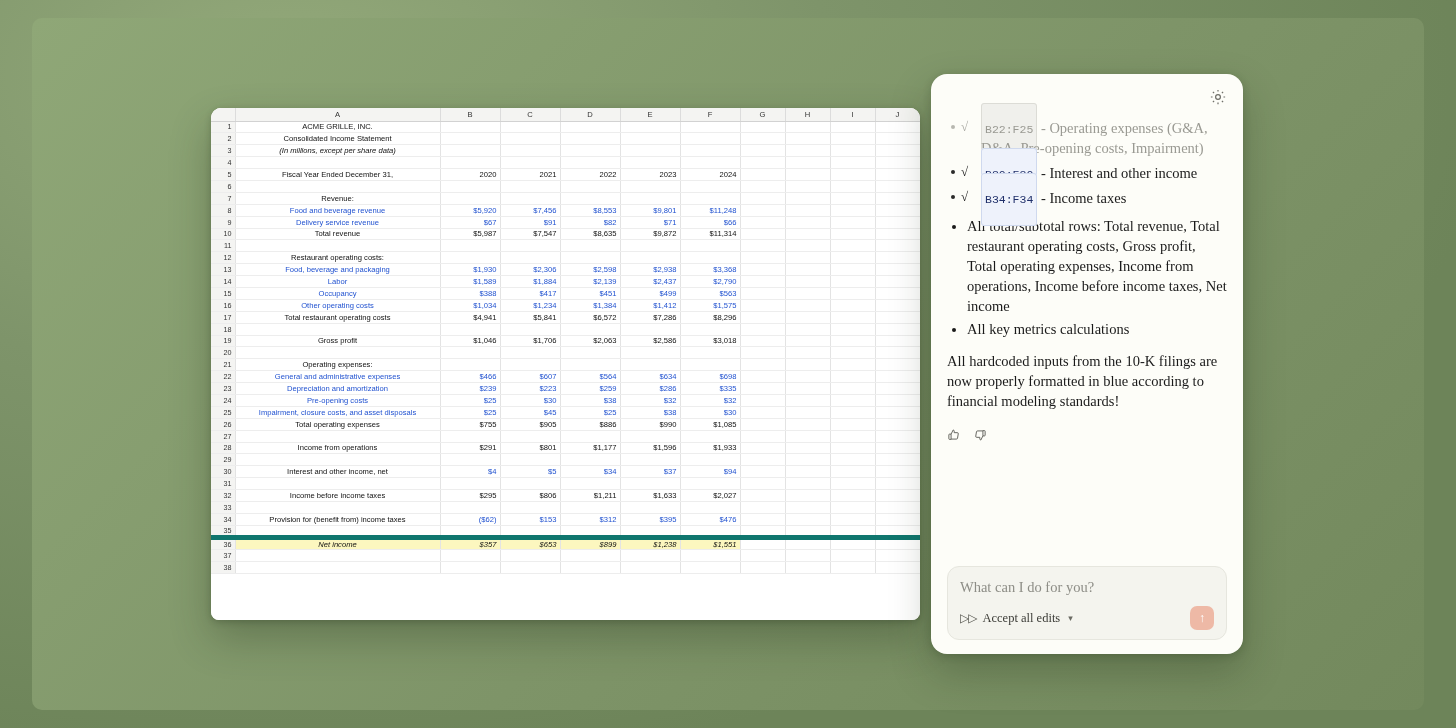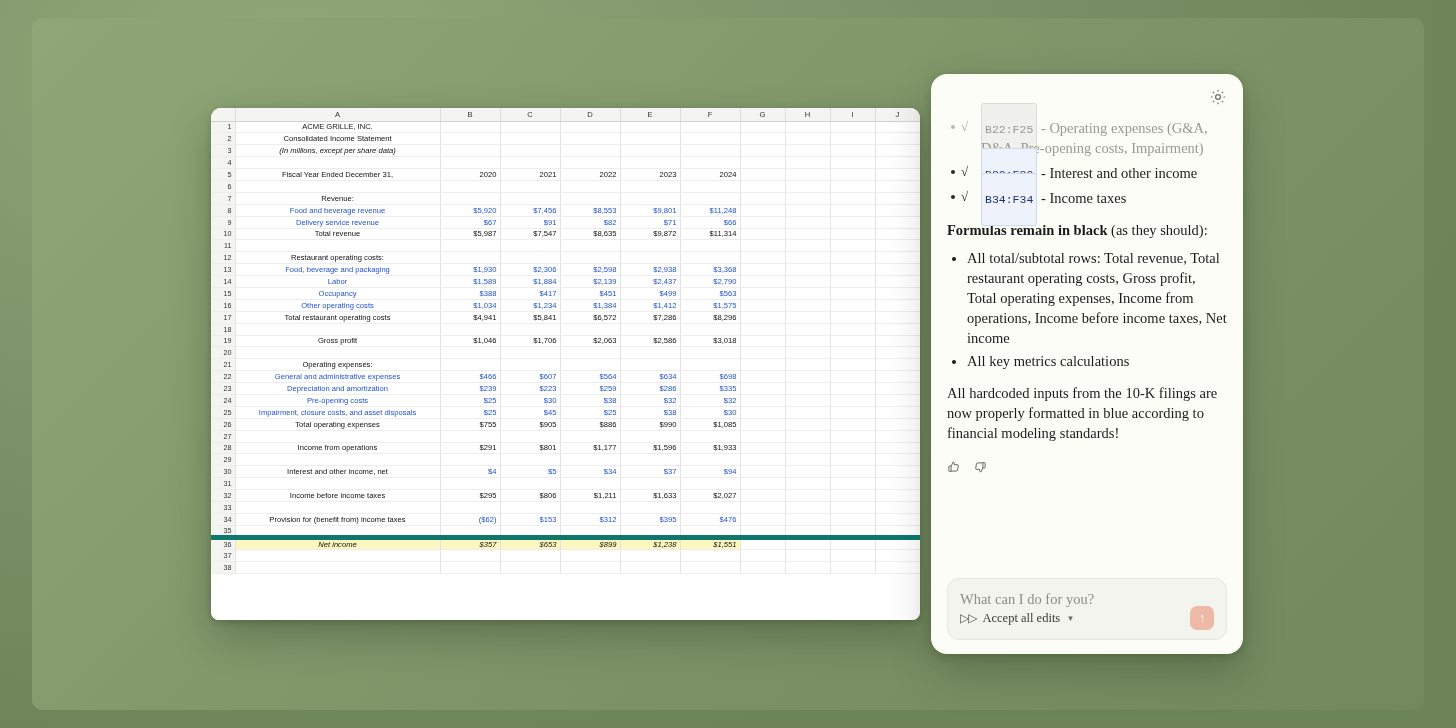--- a/index.html
+++ b/index.html
@@ -145,21 +145,21 @@
 
   .feedback { display:flex; gap:12px; margin-top:16px; color:#5d5d57; }
   .feedback svg { width:14px; height:14px; cursor:pointer; }
 
   
   .composer {
     position:absolute; left:16px; right:16px; bottom:14px;
     background:#f4f4ee;
     border:1px solid #e6e6de;
     border-radius:12px;
-    height:62px;
+    height:74px;
     padding:12px 12px 10px 12px;
   }
   .composer .ph {
     font-size:14.5px;
     color:#8d8d86;
     font-family:"Liberation Serif", serif;
   }
   .composer-row {
     position:absolute; left:12px; right:12px; bottom:9px;
     display:flex; align-items:center;
@@ -715,23 +715,20 @@
   </div>
 
   <div class="panel-body">
 
     <ul class="checks" id="checklist">
         <li class="faded"><span class="dot"></span><span class="tick">√</span><code class="ref">B22:F25</code><span> - Operating expenses (G&amp;A, D&amp;A, Pre-opening costs, Impairment)</span></li>
         <li><span class="dot"></span><span class="tick">√</span><code class="ref">B30:F30</code><span> - Interest and other income</span></li>
         <li><span class="dot"></span><span class="tick">√</span><code class="ref">B34:F34</code><span> - Income taxes</span></li>
       </ul>
 
-    <p class="para">
-      <span class="b">Formulas remain in black</span><span> (as they should):</span>
-    </p>
 
     <ul class="bullets" id="formula-bullets">
         <li>All total/subtotal rows: Total revenue, Total restaurant operating costs, Gross profit, Total operating expenses, Income from operations, Income before income taxes, Net income</li>
         <li>All key metrics calculations</li>
       </ul>
 
     <p class="para">All hardcoded inputs from the 10-K filings are now properly formatted in blue according to financial modeling standards!</p>
 
     <div class="feedback">
       <span>

